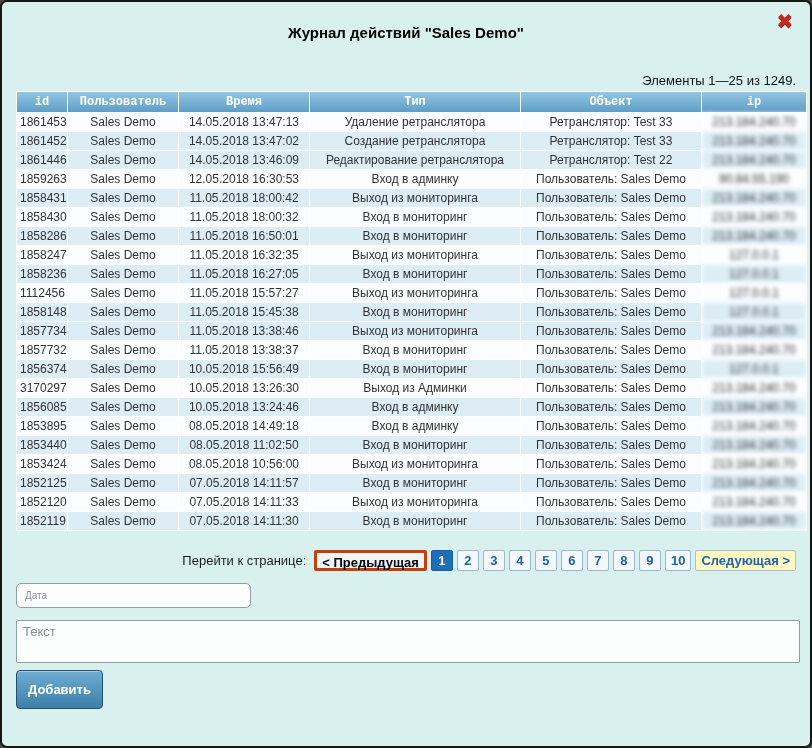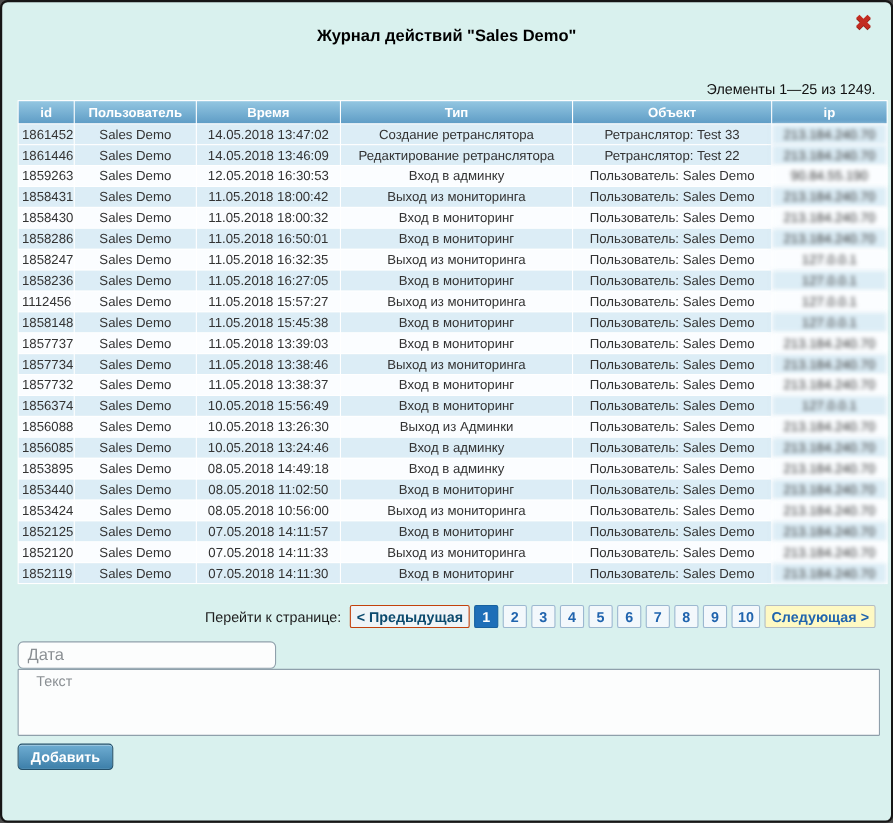--- a/index.html
+++ b/index.html
@@ -21,58 +21,58 @@
   .items-summary{
     text-align:right;font-size:13px;color:#111;margin:32px 0 3px;
   }
   table.log{
     width:784px;border-collapse:separate;border-spacing:1px;
     background:#ffffff;table-layout:fixed;
   }
   table.log th{
     background:linear-gradient(to bottom,#93c6e1,#5f9dc6);
     color:#fff;font-size:12px;font-weight:bold;height:18px;
-    padding:1px 2px;text-align:center;overflow:hidden;white-space:nowrap;
+    padding:1px 2px;text-align:center;overflow:hidden;white-space:nowrap;font-family:Liberation Mono, monospace;
   }
   table.log td{
     font-size:12px;color:#333;height:16px;line-height:16px;
     padding:1px 3px;text-align:center;overflow:hidden;white-space:nowrap;
   }
   tr.odd td{background:#dcedf6;}
   tr.even td{background:#fbfdff;}
   td.cell-ip{filter:blur(2px);color:#5c7486;font-size:11px;}
   .pagination{
     display:flex;justify-content:flex-end;align-items:center;
     margin-top:18px;gap:4px;font-size:13px;color:#1d1d1d;height:22px;
   }
   .pager-label{margin-right:4px;}
   .page-btn,.pager-prev,.pager-next{
     display:inline-block;box-sizing:border-box;min-width:22px;height:21px;
     line-height:19px;padding:0 5px;text-align:center;font-size:13px;
     font-weight:bold;border-radius:2px;cursor:pointer;
   }
-  .pager-prev{color:#0c4a6e;background:#eff4f7;border:1px solid #c2410c;cursor:default;text-align:right;}
+  .pager-prev{color:#000000;background:#eff4f7;border:3px solid #c2410c;cursor:default;text-align:right;}
   .pager-next{color:#2064ae;background:#fef9c3;border:1px solid #b4bdc4;}
   .page-btn{color:#2064ae;background:#f3f8fc;border:1px solid #9cb8d0;}
   .page-btn.active{color:#fff;background:#1e6fb8;border:1px solid #17619f;}
   .form-area{margin-top:12px;}
   .date-input{
     box-sizing:border-box;width:235px;height:25px;padding:3px 8px;
-    font-size:15px;font-family:inherit;color:#333;background:#fcfdfd;
+    font-size:10px;font-family:inherit;color:#333;background:#fcfdfd;
     border:1px solid #8fa0ab;border-radius:5px;display:block;
   }
   .text-input{
-    box-sizing:border-box;width:784px;height:61px;margin-top:0;
-    padding:3px 16px;font-size:13px;font-family:inherit;color:#333;
+    box-sizing:border-box;width:784px;height:43px;margin-top:12px;
+    padding:3px 6px;font-size:13px;font-family:inherit;color:#333;
     background:#fcfdfd;border:1px solid #8fa0ab;border-radius:1px;
     resize:none;display:block;
   }
   .date-input::placeholder,.text-input::placeholder{color:#8a8f93;opacity:1;}
   .submit-btn{
-    margin-top:7px;display:inline-block;padding:2px 11px;height:24px;
+    margin-top:7px;display:inline-block;padding:2px 11px;height:39px;
     font-size:13px;font-weight:bold;color:#fff;font-family:inherit;
     background:linear-gradient(to bottom,#6fadd2,#3d7fa9);
     border:1px solid #24506b;border-radius:4px;cursor:pointer;
     box-shadow:inset 0 1px 0 rgba(255,255,255,.4);
   }
 </style>
 </head>
 <body>
 
 <div class="modal">
@@ -93,20 +93,28 @@
       <tr>
         <th>id</th>
         <th>Пользователь</th>
         <th>Время</th>
         <th>Тип</th>
         <th>Объект</th>
         <th>ip</th>
       </tr>
     </thead>
     <tbody>
+        <tr class="even">
+          <td>1861453</td>
+          <td>Sales Demo</td>
+          <td>14.05.2018 13:47:13</td>
+          <td>Удаление ретранслятора</td>
+          <td>Ретранслятор: Test 33</td>
+          <td class="cell-ip">213.184.240.70</td>
+        </tr>
         <tr class="odd">
           <td>1861452</td>
           <td>Sales Demo</td>
           <td>14.05.2018 13:47:02</td>
           <td>Создание ретранслятора</td>
           <td>Ретранслятор: Test 33</td>
           <td class="cell-ip">213.184.240.70</td>
         </tr>
         <tr class="odd">
           <td>1861446</td>
@@ -173,28 +181,20 @@
           <td class="cell-ip">127.0.0.1</td>
         </tr>
         <tr class="odd">
           <td>1858148</td>
           <td>Sales Demo</td>
           <td>11.05.2018 15:45:38</td>
           <td>Вход в мониторинг</td>
           <td>Пользователь: Sales Demo</td>
           <td class="cell-ip">127.0.0.1</td>
         </tr>
-        <tr class="even">
-          <td>1857737</td>
-          <td>Sales Demo</td>
-          <td>11.05.2018 13:39:03</td>
-          <td>Вход в мониторинг</td>
-          <td>Пользователь: Sales Demo</td>
-          <td class="cell-ip">213.184.240.70</td>
-        </tr>
         <tr class="odd">
           <td>1857734</td>
           <td>Sales Demo</td>
           <td>11.05.2018 13:38:46</td>
           <td>Выход из мониторинга</td>
           <td>Пользователь: Sales Demo</td>
           <td class="cell-ip">213.184.240.70</td>
         </tr>
         <tr class="even">
           <td>1857732</td>
@@ -206,21 +206,21 @@
         </tr>
         <tr class="odd">
           <td>1856374</td>
           <td>Sales Demo</td>
           <td>10.05.2018 15:56:49</td>
           <td>Вход в мониторинг</td>
           <td>Пользователь: Sales Demo</td>
           <td class="cell-ip">127.0.0.1</td>
         </tr>
         <tr class="even">
-          <td>1856088</td>
+          <td>3170297</td>
           <td>Sales Demo</td>
           <td>10.05.2018 13:26:30</td>
           <td>Выход из Админки</td>
           <td>Пользователь: Sales Demo</td>
           <td class="cell-ip">213.184.240.70</td>
         </tr>
         <tr class="odd">
           <td>1856085</td>
           <td>Sales Demo</td>
           <td>10.05.2018 13:24:46</td>

